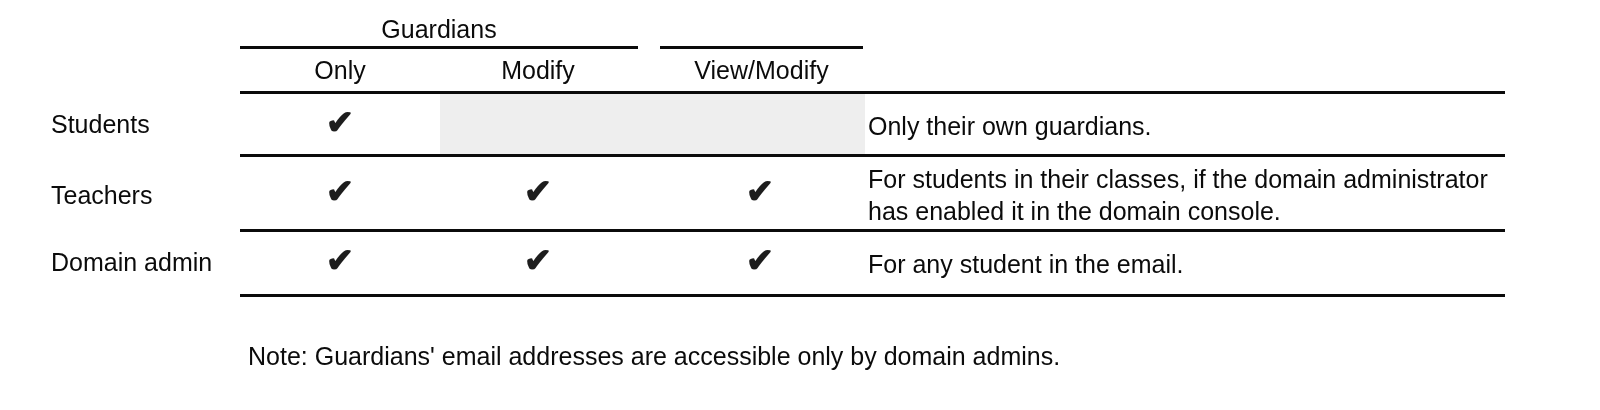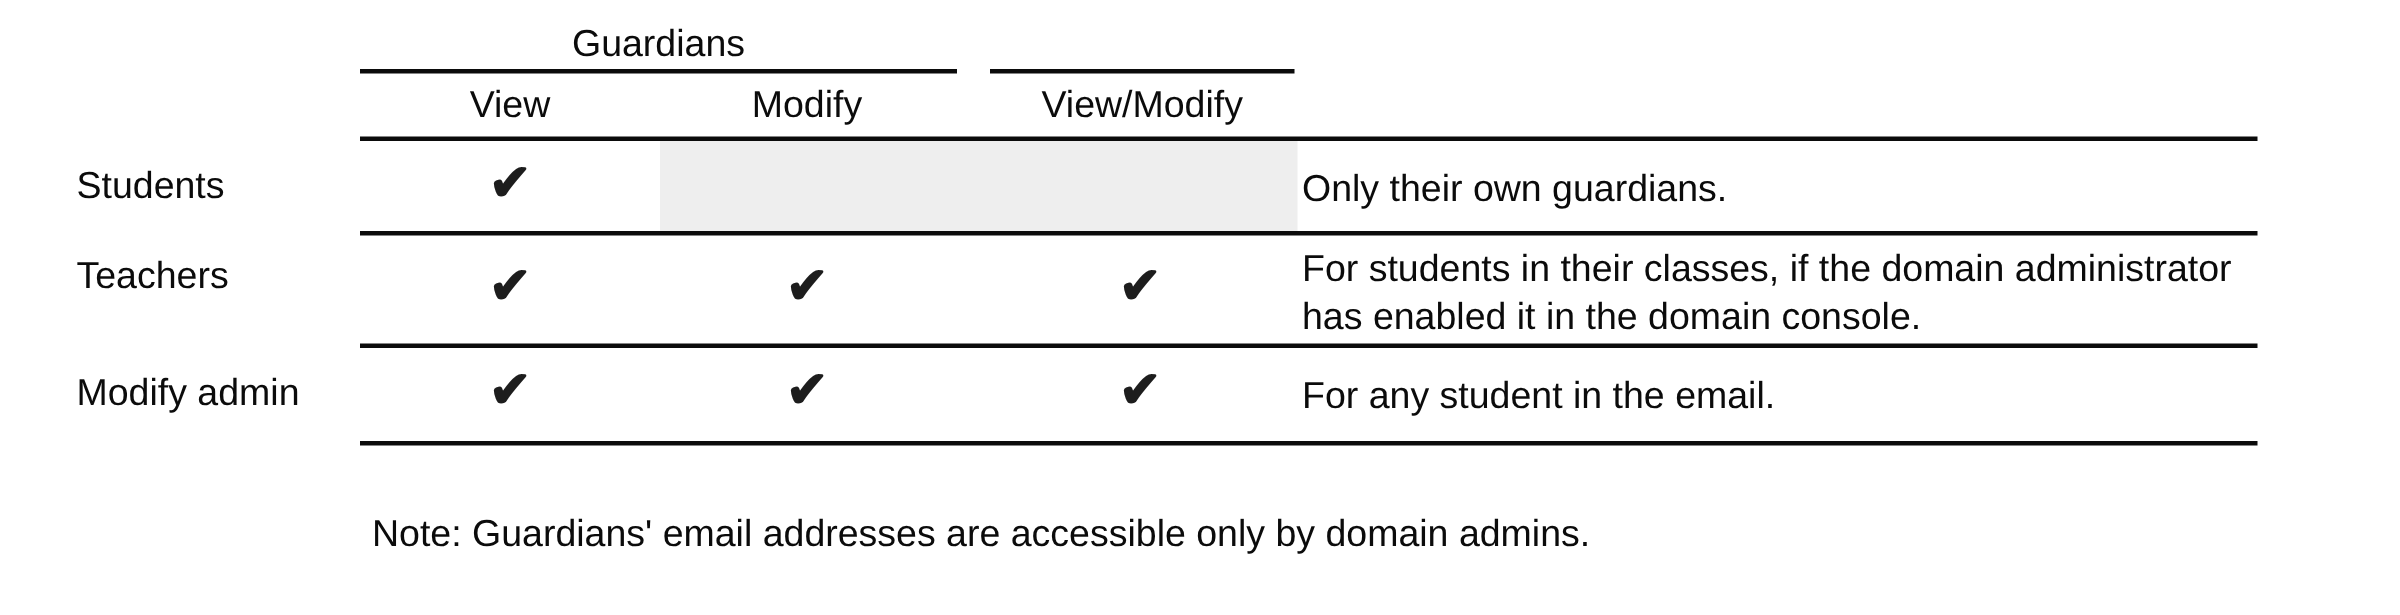--- a/index.html
+++ b/index.html
@@ -82,21 +82,21 @@
 
   
   .row-label {
     position: absolute;
     left: 51px;
     font-size: 25px;
     line-height: 28px;
     white-space: nowrap;
   }
   .row-label-students     { top: 110px; }
-  .row-label-teachers     { top: 170px; }
+  .row-label-teachers     { top: 181px; }
   .row-label-domain-admin { top: 248px; }
 
   
   .checkmark {
     position: absolute;
     width: 100px;
     text-align: center;
     font-size: 34px;
     line-height: 34px;
     font-weight: bold;
@@ -135,21 +135,21 @@
 </head>
 <body>
 
 <div class="table-wrap">
 
   <div class="spanner-label spanner-guardians">Guardians</div>
   <div class="spanner-rule spanner-rule-guardians"></div>
 
   <div class="spanner-rule spanner-rule-invitations"></div>
 
-  <div class="col-header col-header-view">View</div>
+  <div class="col-header col-header-view">Only</div>
   <div class="col-header col-header-viewmodify">View/Modify</div>
   <div class="col-header col-header-modify">Modify</div>
 
   <div class="rule rule-top"></div>
 
   <div class="shaded-cell"></div>
 
   <div class="row-label row-label-students">Students</div>
   <div class="checkmark ck-col-view ck-row-students">✔</div>
   <div class="checkmark ck-col-modify ck-row-students"></div>
@@ -158,21 +158,21 @@
   <div class="rule rule-students"></div>
 
   <div class="row-label row-label-teachers">Teachers</div>
   <div class="checkmark ck-col-view ck-row-teachers">✔</div>
   <div class="checkmark ck-col-modify ck-row-teachers">✔</div>
   <div class="checkmark ck-col-invite ck-row-teachers">✔</div>
   <div class="row-note row-note-teachers">For students in their classes, if the domain administrator
 has enabled it in the domain console.</div>
   <div class="rule rule-teachers"></div>
 
-  <div class="row-label row-label-domain-admin">Modify admin</div>
+  <div class="row-label row-label-domain-admin">Domain admin</div>
   <div class="checkmark ck-col-view ck-row-domain-admin">✔</div>
   <div class="checkmark ck-col-modify ck-row-domain-admin">✔</div>
   <div class="checkmark ck-col-invite ck-row-domain-admin">✔</div>
   <div class="row-note row-note-domain-admin">For any student in the email.</div>
   <div class="rule rule-domain-admin"></div>
 
   <div class="footnote">Note: Guardians' email addresses are accessible only by domain admins.</div>
 
 </div>
 

